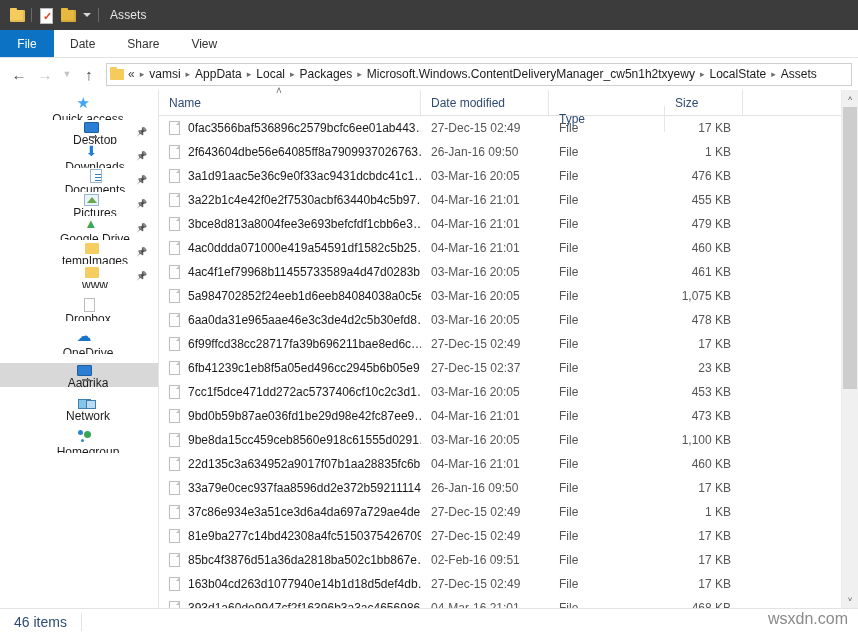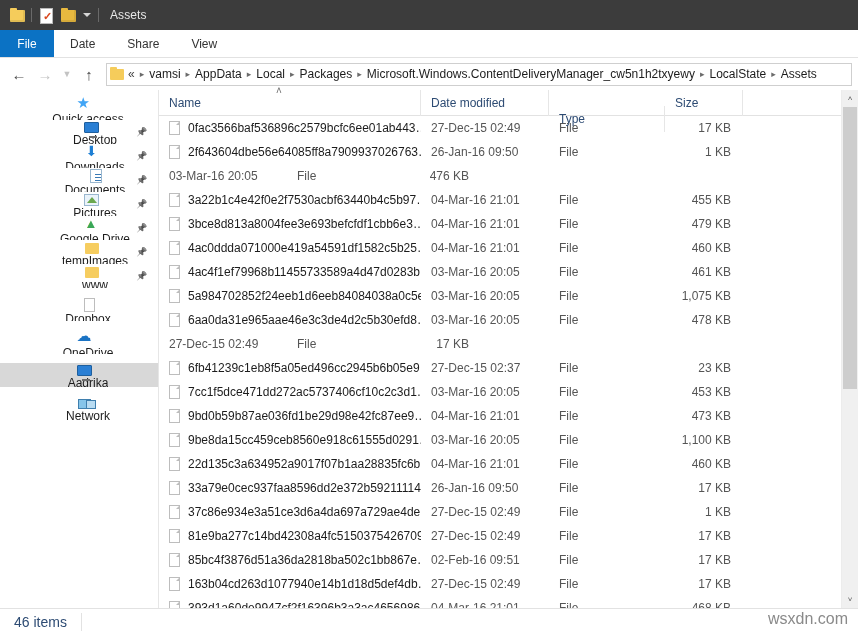--- a/index.html
+++ b/index.html
@@ -351,20 +351,24 @@
         <div class="nav-item selected">
           <span class="nav-ico ico-monitor"></span>
           <span class="nav-label">Aadrika</span>
         </div>
         <div class="grp-gap"></div>
         <div class="nav-item">
           <span class="nav-ico ico-network"></span>
           <span class="nav-label">Network</span>
         </div>
         <div class="grp-gap"></div>
+        <div class="nav-item">
+          <span class="nav-ico ico-homegroup"></span>
+          <span class="nav-label">Homegroup</span>
+        </div>
       </div>
 
     <div class="listpane">
       <div class="hdr">
         <div class="hdr-cell name">
           <span>Name</span>
           <span class="sort-caret">˄</span>
         </div>
         <div class="hdr-cell date">Date modified</div>
         <div class="hdr-cell type">Type</div>
@@ -384,20 +388,24 @@
           <div class="row">
             <div class="cell c-name">
               <span class="file-ico"></span>
               <span>2f643604dbe56e64085ff8a7909937026763…</span>
             </div>
             <div class="cell c-date">26-Jan-16 09:50</div>
             <div class="cell c-type">File</div>
             <div class="cell c-size">1 KB</div>
           </div>
           <div class="row">
+            <div class="cell c-name">
+              <span class="file-ico"></span>
+              <span>3a1d91aac5e36c9e0f33ac9431dcbdc41c1…</span>
+            </div>
             <div class="cell c-date">03-Mar-16 20:05</div>
             <div class="cell c-type">File</div>
             <div class="cell c-size">476 KB</div>
           </div>
           <div class="row">
             <div class="cell c-name">
               <span class="file-ico"></span>
               <span>3a22b1c4e42f0e2f7530acbf63440b4c5b97…</span>
             </div>
             <div class="cell c-date">04-Mar-16 21:01</div>
@@ -443,20 +451,24 @@
           <div class="row">
             <div class="cell c-name">
               <span class="file-ico"></span>
               <span>6aa0da31e965aae46e3c3de4d2c5b30efd8…</span>
             </div>
             <div class="cell c-date">03-Mar-16 20:05</div>
             <div class="cell c-type">File</div>
             <div class="cell c-size">478 KB</div>
           </div>
           <div class="row">
+            <div class="cell c-name">
+              <span class="file-ico"></span>
+              <span>6f99ffcd38cc28717fa39b696211bae8ed6c…</span>
+            </div>
             <div class="cell c-date">27-Dec-15 02:49</div>
             <div class="cell c-type">File</div>
             <div class="cell c-size">17 KB</div>
           </div>
           <div class="row">
             <div class="cell c-name">
               <span class="file-ico"></span>
               <span>6fb41239c1eb8f5a05ed496cc2945b6b05e9…</span>
             </div>
             <div class="cell c-date">27-Dec-15 02:37</div>

